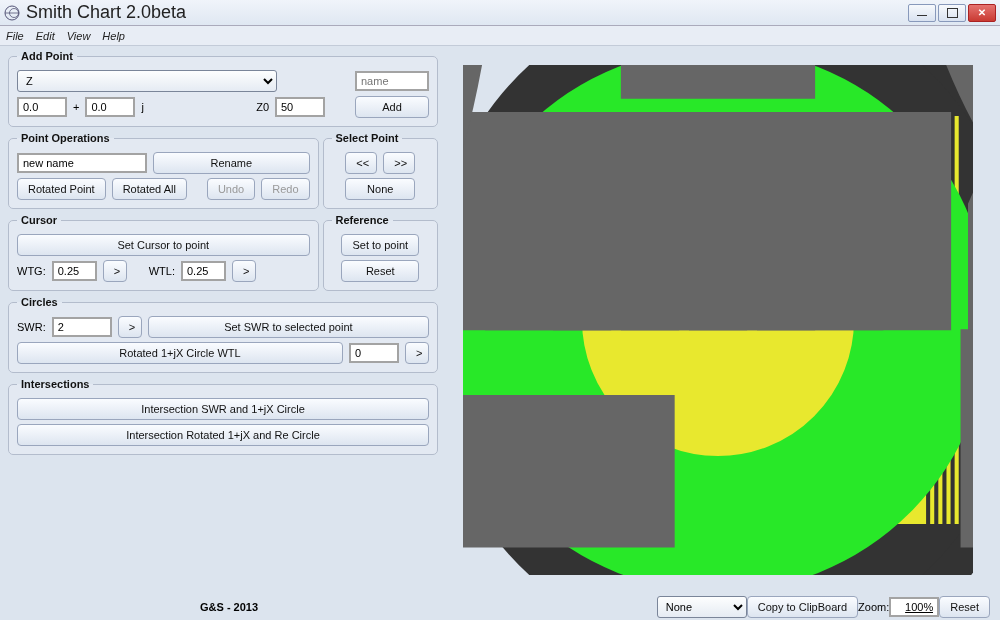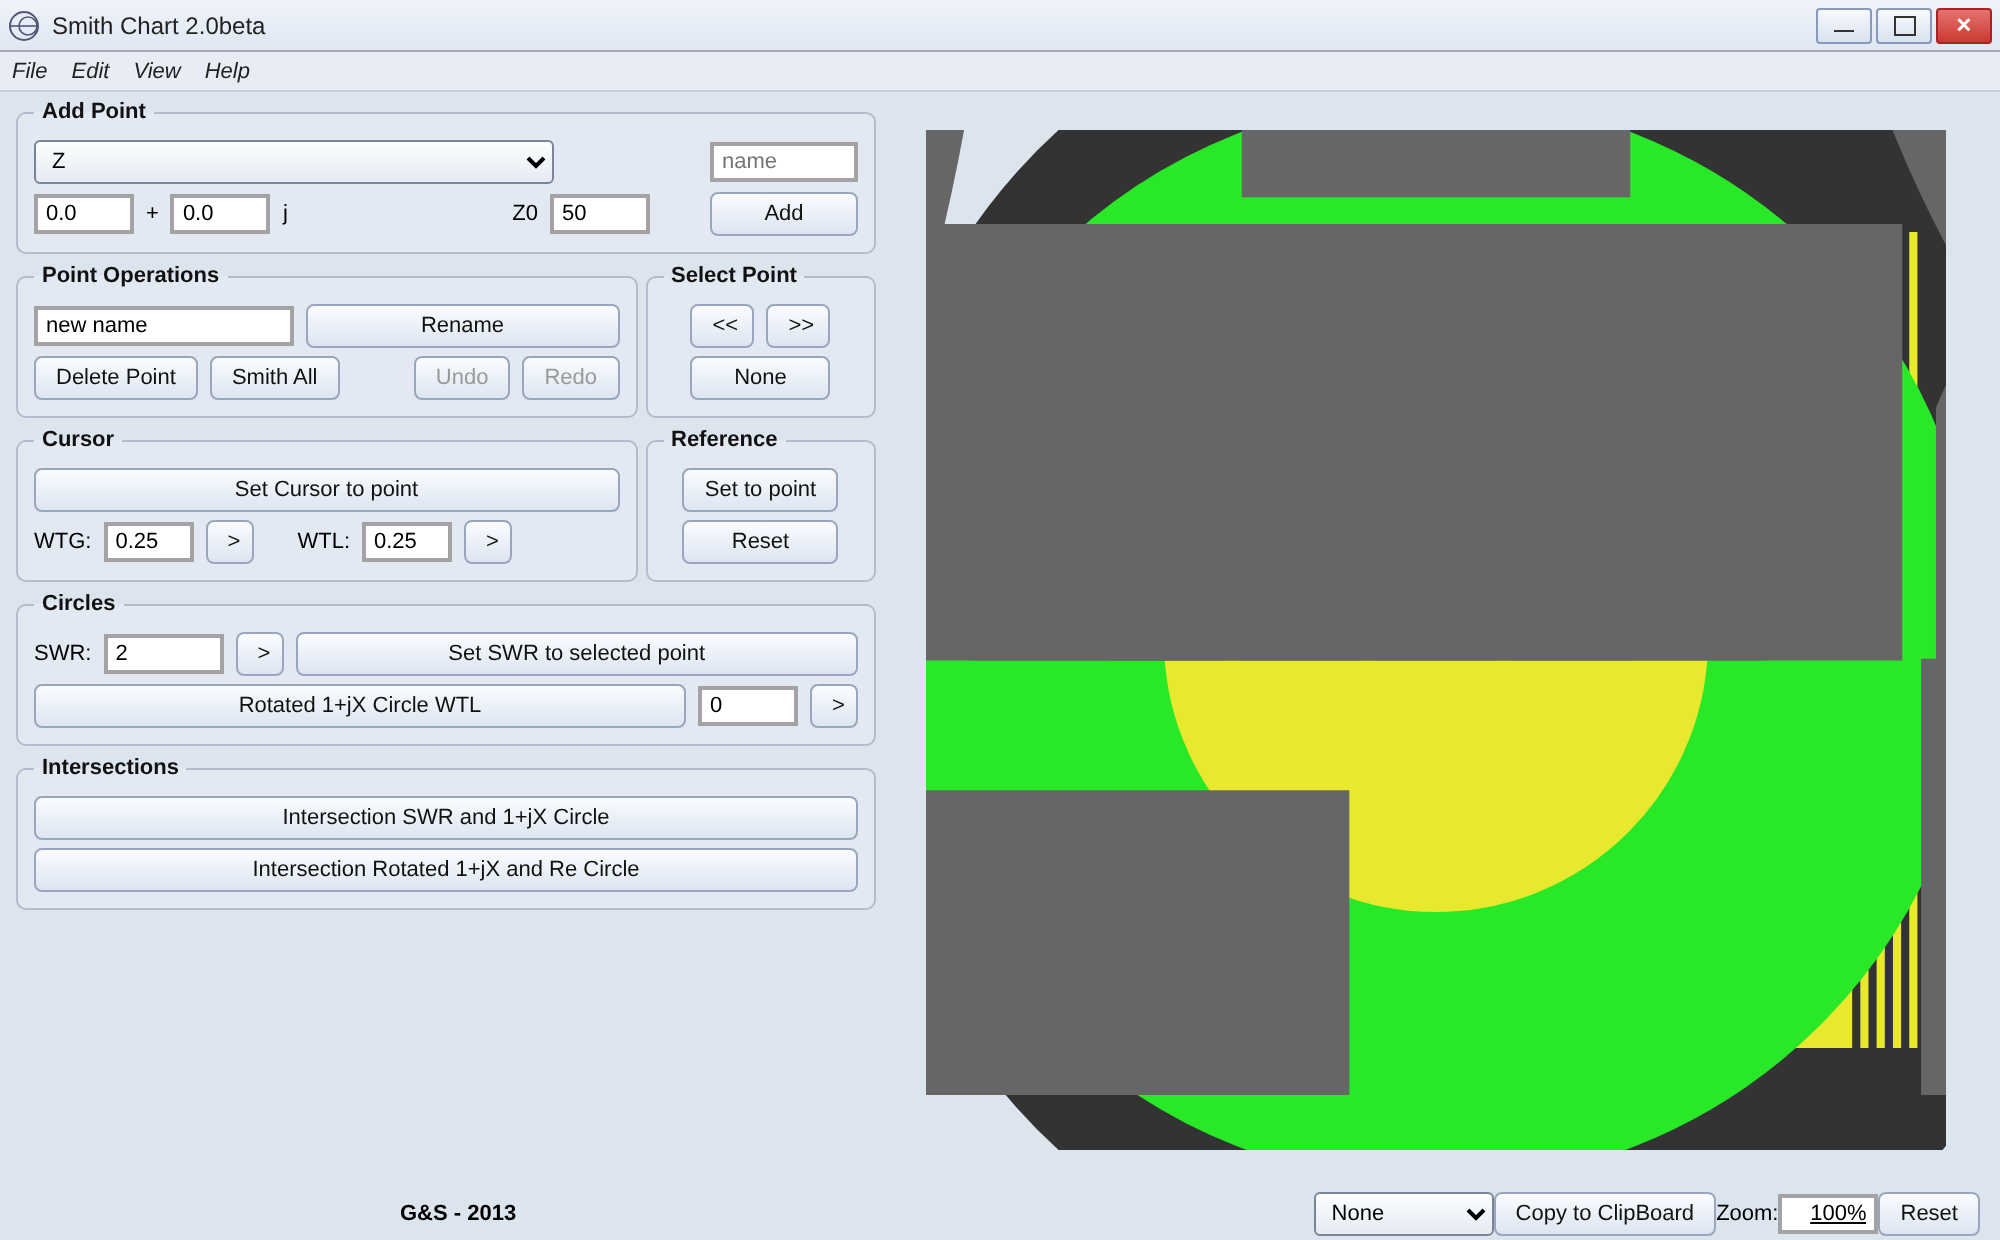--- a/index.html
+++ b/index.html
@@ -1,21 +1,21 @@
 <!DOCTYPE html>
 <html><head>
 <meta charset="utf-8">
 <style>
 * { box-sizing: border-box; margin: 0; padding: 0; }
 body { font-family: "Segoe UI", Tahoma, sans-serif; font-size: 11px; background: #dce4ee; width: 1000px; height: 620px; overflow: hidden; }
 
 
 .titlebar { height: 26px; background: linear-gradient(#f0f4fa,#dfe7f2); display: flex; align-items: center; padding: 0 4px; border-bottom: 1px solid #aab; }
 .titlebar .app-icon { width: 16px; height: 16px; margin-right: 6px; display:inline-flex; align-items:center; justify-content:center;}
-.titlebar .title { flex: 1; font-size: 12px; color: #222; }
+.titlebar .title { flex: 1; font-size: 18px; color: #222; }
 .winbtns { display: flex; gap: 2px; }
 .winbtn { width: 28px; height: 18px; border: 1px solid #8899bb; background: linear-gradient(#f7f9fc,#d9e2f0); border-radius: 2px; display:flex; align-items:center; justify-content:center; font-size:10px; cursor:pointer;}
 .winbtn.close { background: linear-gradient(#e57370,#c93a32); color:#fff; border-color:#a22;}
 .winbtn.close::before{content:"✕"; font-weight:bold;}
 .winbtn.min::before{content:""; display:block; width:10px; height:1px; background:#333; margin-top:6px;}
 .winbtn.max::before{content:""; display:block; width:9px; height:8px; border:1px solid #333;}
 
 
 .menubar { height: 20px; background:#e8edf5; display:flex; align-items:center; padding:0 6px; gap:12px; border-bottom:1px solid #c3cbd8;}
 .menubar span{cursor:pointer; color:#222;font-style:italic;}
@@ -103,22 +103,22 @@
     </fieldset>
 
     <div class="leftsub">
       <fieldset class="group" style="flex:3">
         <legend>Point Operations</legend>
         <div class="row">
           <input class="txt" style="width: 130px;" value="new name">
           <button class="btn wide">Rename</button>
         </div>
         <div class="row">
-          <button class="btn">Delete Point</button>
-          <button class="btn">Smith All</button>
+          <button class="btn">Rotated Point</button>
+          <button class="btn">Rotated All</button>
           <div style="flex:1"></div>
           <button class="btn" disabled="">Undo</button>
           <button class="btn" disabled="">Redo</button>
         </div>
       </fieldset>
       <fieldset class="group" style="flex:1">
         <legend>Select Point</legend>
         <div class="row" style="justify-content:center">
           <button class="btn" style="width:32px">&lt;&lt;</button>
           <button class="btn" style="width:32px">&gt;&gt;</button>

